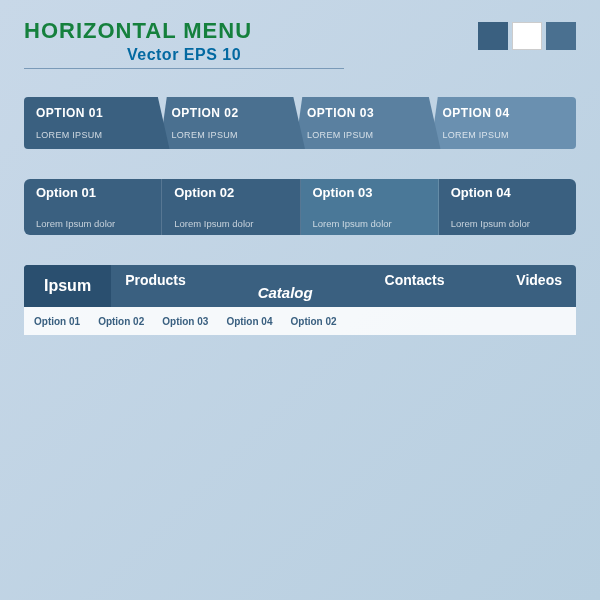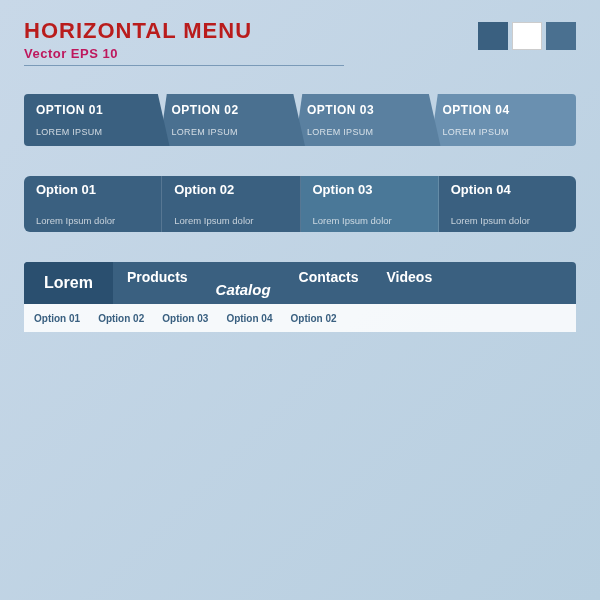--- a/index.html
+++ b/index.html
@@ -17,31 +17,32 @@
     .header {
       padding: 18px 24px 10px 24px;
       display: flex;
       align-items: flex-start;
       justify-content: space-between;
     }
 
     .header-left h1 {
       font-size: 22px;
       font-weight: 900;
-      color: #b91c1c;
+      color: #15803d;
       letter-spacing: 1px;
       text-transform: uppercase;
     }
 
     .header-left h2 {
-      font-size: 13px;
+      font-size: 16px;
       font-weight: 700;
-      color: #be185d;
+      color: #0369a1;
       letter-spacing: 0.5px;
       margin-top: 2px;
+      text-align: center;
     }
 
     .header-divider {
       width: 320px;
       height: 1px;
       background: #7a9ab8;
       margin-top: 4px;
     }
 
     .color-swatches {
@@ -191,22 +192,21 @@
       border-radius: 4px 0 0 0;
       font-size: 16px;
       font-weight: 700;
       color: #fff;
       cursor: pointer;
     }
 
     .menu3-nav {
       display: flex;
       flex: 1;
-      justify-content: flex-start;
-      padding-right: 10px;
+      justify-content: space-between;
     }
 
     .menu3-nav-item {
       padding: 0 14px;
       font-size: 14px;
       font-weight: 600;
       color: #fff;
       cursor: pointer;
       height: 42px;
       display: flex;
@@ -288,21 +288,21 @@
     </div>
     <div class="menu2-item">
       <span class="menu2-label">Option 04</span>
       <span class="menu2-sublabel">Lorem Ipsum dolor</span>
     </div>
   </div>
 </div>
 
 <div class="menu3-container">
   <div class="menu3-top">
-    <div class="menu3-home">Lorem</div>
+    <div class="menu3-home">Ipsum</div>
     <div class="menu3-nav">
       <div class="menu3-nav-item">
         <span>Products</span>
       </div>
       <div class="menu3-nav-item catalog">
         <span>Catalog</span>
       </div>
       <div class="menu3-nav-item">
         <span>Contacts</span>
       </div>

